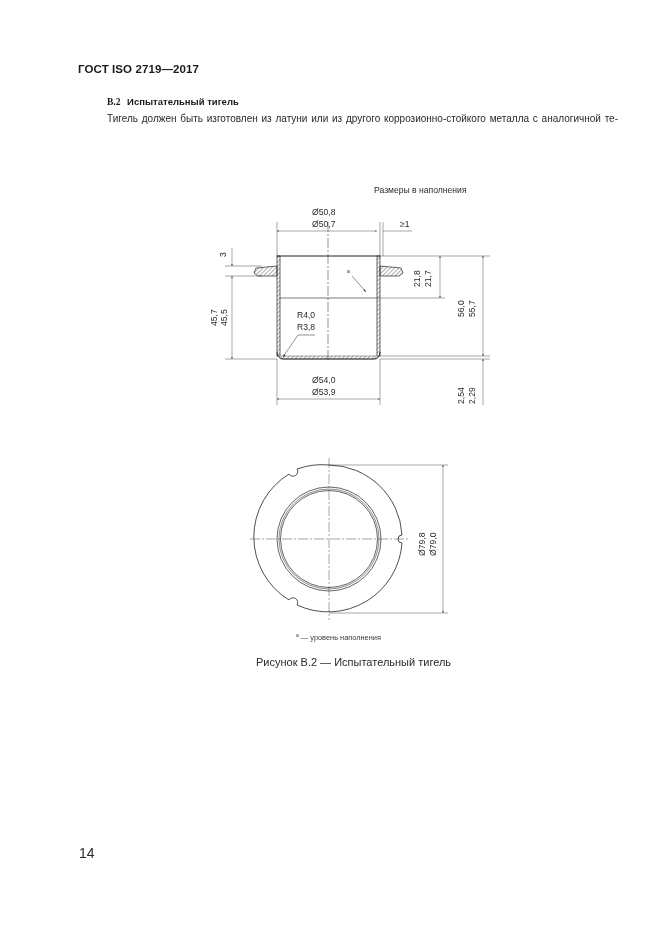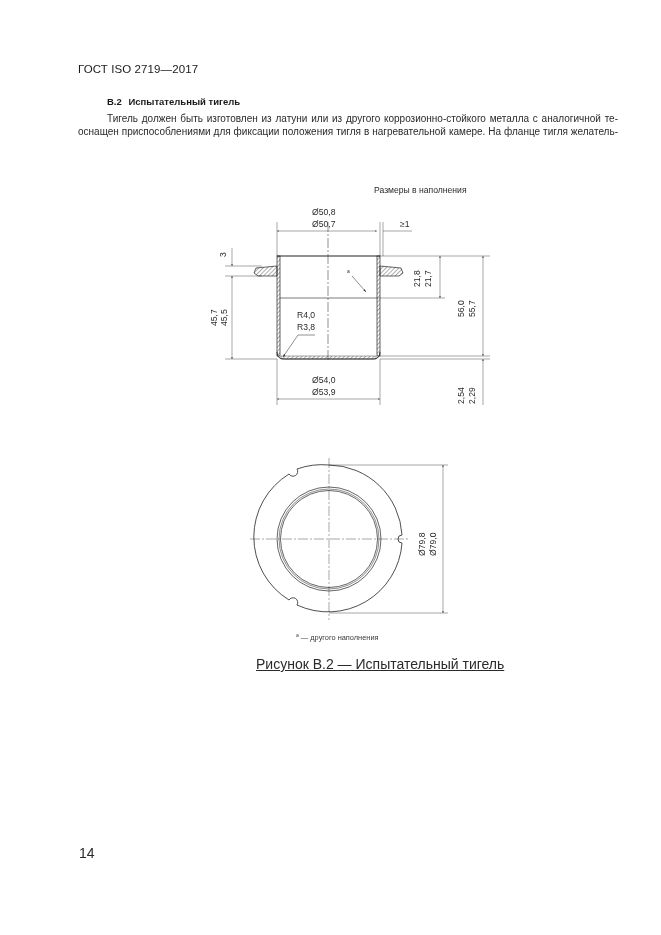--- a/index.html
+++ b/index.html
@@ -1,46 +1,45 @@
 <!DOCTYPE html>
 <html><head>
   <meta charset="utf-8">
   <style>
     html, body { margin: 0; padding: 0; background: #ffffff; }
     body { width: 661px; height: 935px; position: relative; overflow: hidden;
            font-family: "Liberation Sans", sans-serif; color: #1a1a1a; }
-    .header { position: absolute; left: 78px; top: 63px; font-weight: normal; font-size: 11.5px; letter-spacing: 0.1px; }
+    .header { position: absolute; left: 78px; top: 63px; font-weight: bold; font-size: 11.5px; letter-spacing: 0.1px; }
     .section-title { position: absolute; left: 107px; top: 96px; font-weight: bold; font-size: 9.5px; }
-    .section-title .num { margin-right: 4px; }
+    .section-title .num { margin-right: 4px; font-family: Liberation Serif, serif; }
     .para { position: absolute; left: 78px; top: 112px; width: 540px; font-size: 10px; line-height: 13.3px;
             text-align: justify; color: #2a2a2a; }
     .para .line { display: block; white-space: nowrap; text-align-last: justify; }
     .para .line.first { text-indent: 29px; }
     .para .line.last { text-align-last: left; }
     .units { position: absolute; left: 374px; top: 185px; font-size: 8.6px; color: #2a2a2a; }
     svg.drawing { position: absolute; left: 0; top: 0; }
     .dim { font-family: "Liberation Sans", sans-serif; font-size: 8.6px; fill: #2a2a2a; }
     .note { position: absolute; left: 296px; top: 632px; font-size: 7.4px; color: #3a3a3a; }
     .note sup { font-size: 5px; }
-    .caption { position: absolute; left: 256px; top: 656px; font-size: 14px; color: #2a2a2a; text-decoration: underline; }
+    .caption { position: absolute; left: 256px; top: 656px; font-size: 11px; color: #2a2a2a; }
     .pageno { position: absolute; left: 79px; top: 845px; font-size: 14px; color: #2a2a2a; }
   </style>
 </head>
 <body>
 
 <div class="header">ГОСТ ISO 2719—2017</div>
 
 <div class="section-title">
   <span class="num">B.2</span>
   <span>Испытательный тигель</span>
 </div>
 
 <div class="para">
   <span class="line first">Тигель должен быть изготовлен из латуни или из другого коррозионно-стойкого металла с аналогичной те-</span>
-  <span class="line">оснащен приспособлениями для фиксации положения тигля в нагревательной камере. На фланце тигля желатель-</span>
 </div>
 
 <div class="units">Размеры в наполнения</div>
 
 <svg class="drawing" width="661" height="935" viewBox="0 0 661 935">
   <defs>
     <pattern id="hatch" width="3" height="3" patternUnits="userSpaceOnUse" patternTransform="rotate(45)">
       <line x1="0" y1="0" x2="0" y2="3" stroke="#333" stroke-width="0.8"></line>
     </pattern>
     <marker id="arr" viewBox="0 0 10 10" refX="10" refY="5" markerWidth="6" markerHeight="6" orient="auto-start-reverse">
@@ -137,18 +136,18 @@
     <line x1="443" y1="465" x2="443" y2="613" marker-start="url(#arr)" marker-end="url(#arr)" stroke-width="0.4"></line>
   </g>
   <g>
     <text class="dim" transform="translate(425,556) rotate(-90)">Ø79,8</text>
     <text class="dim" transform="translate(436,556) rotate(-90)">Ø79,0</text>
   </g>
 </svg>
 
 <div class="note">
   <sup>a</sup>
-  <span>— другого наполнения</span>
+  <span>— уровень наполнения</span>
 </div>
 
 <div class="caption">Рисунок В.2 — Испытательный тигель</div>
 
 <div class="pageno">14</div>
 
 </body></html>

